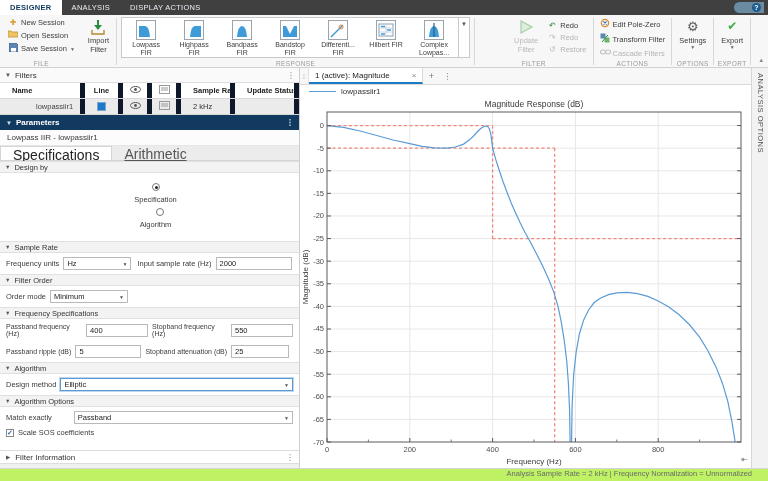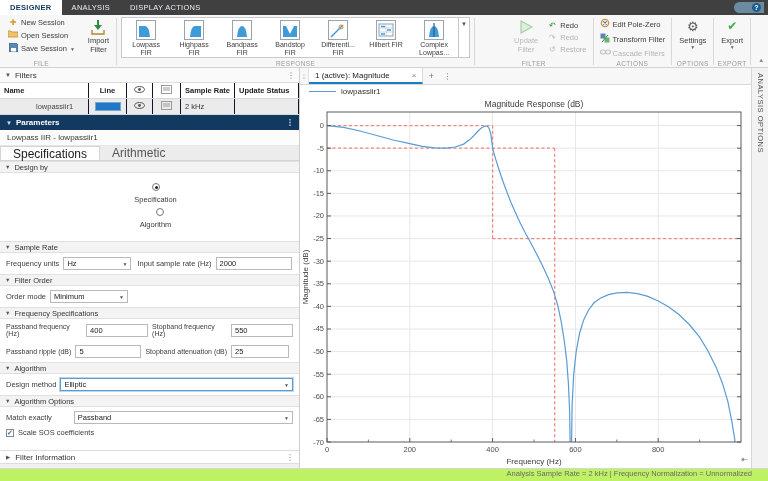--- a/index.html
+++ b/index.html
@@ -37,32 +37,32 @@
   
   .main { flex:1; display:flex; min-height:0; background:#ececec; }
 
   
   .left { width:300px; background:#fff; display:flex; flex-direction:column; border-right:1px solid #cfcfcf; }
   .panel-hdr { height:15px; background:#fafafa; border-bottom:1px solid #ddd; display:flex; align-items:center; padding:0 5px; font-size:8px; color:#333; }
   .panel-hdr .tri { font-size:6px; margin-right:4px; color:#555; }
   .dots { margin-left:auto; color:#777; font-size:8px; letter-spacing:-1px; cursor:default; }
   .ftable { font-size:7.5px; }
   .ftable .hrow, .ftable .drow { display:flex; align-items:stretch; height:16px; border-bottom:1px solid #d8d8d8; }
-  .ftable .cell { display:flex; align-items:center; padding:0 4px; border-right:1px solid #0f172a; overflow:hidden; white-space:nowrap; }
+  .ftable .cell { display:flex; align-items:center; padding:0 12px; border-right:5px solid #0f172a; overflow:hidden; white-space:nowrap; }
   .ftable .hrow .cell { font-weight:bold; color:#222; }
   .c-name{ flex:1; } .c-line{ width:38px; justify-content:center; } .c-eye{ width:26px; justify-content:center; } .c-props{ width:28px; justify-content:center; } .c-sr{ width:54px; } .c-us{ width:64px; border-right:none; }
   .drow { background:#ebebeb; }
   .drow .c-name { padding-left:36px; color:#444; }
   .line-swatch { width:26px; height:9px; border:1px solid #7aa7cc; }
   .params-hdr { height:15px; background:#123a60; color:#fff; display:flex; align-items:center; padding:0 6px; font-size:8px; font-weight:bold; }
   .params-hdr .tri { font-size:6px; margin-right:4px; color:#cfe0ee; }
   .params-hdr .dots { color:#cfe0ee; }
   .subtitle { height:16px; display:flex; align-items:center; padding:0 7px; font-size:8px; color:#3a3a3a; background:#fcfcfc; border-bottom:1px solid #e6e6e6; }
   .spec-tabs { height:15px; background:#ececec; display:flex; border-bottom:1px solid #d5d5d5; padding-left:0; }
-  .spec-tab { padding:0 12px; display:flex; align-items:center; font-size:12px; color:#555; cursor:default; }
+  .spec-tab { padding:0 12px; display:flex; font-size:14px; color:#555; cursor:default;text-decoration:underline; }
   .spec-tab.active { background:#fff; color:#222; border:1px solid #d5d5d5; border-bottom:none; }
   .sechdr { height:12px; background:#f3f3f3; border-top:1px solid #e0e0e0; border-bottom:1px solid #e0e0e0; display:flex; align-items:center; padding:0 5px; font-size:7.5px; color:#333; }
   .sechdr .tri { font-size:5.5px; margin-right:4px; color:#555; }
   .secbody { padding:4px 6px; display:flex; align-items:center; gap:4px; font-size:7.5px; color:#3c3c3c; flex-wrap:nowrap; }
   .inp { height:13px; border:1px solid #b9b9b9; background:#fff; font-size:7.5px; color:#222; padding:0 3px; }
   .sel { height:13px; border:1px solid #b9b9b9; background:#fff; display:flex; align-items:center; padding:0 3px; font-size:7.5px; color:#222; justify-content:space-between; gap:4px; cursor:default; }
   .sel .sc { font-size:5px; color:#555; }
   .sel.focus { border:1px solid #5b9bd5; box-shadow:0 0 0 1px #bcd7ee; }
   .radio { width:8px; height:8px; border:1px solid #777; border-radius:50%; background:#fff; position:relative; display:inline-block; }
   .radio.on::after { content:""; position:absolute; left:2px; top:2px; width:3px; height:3px; border-radius:50%; background:#222; }

